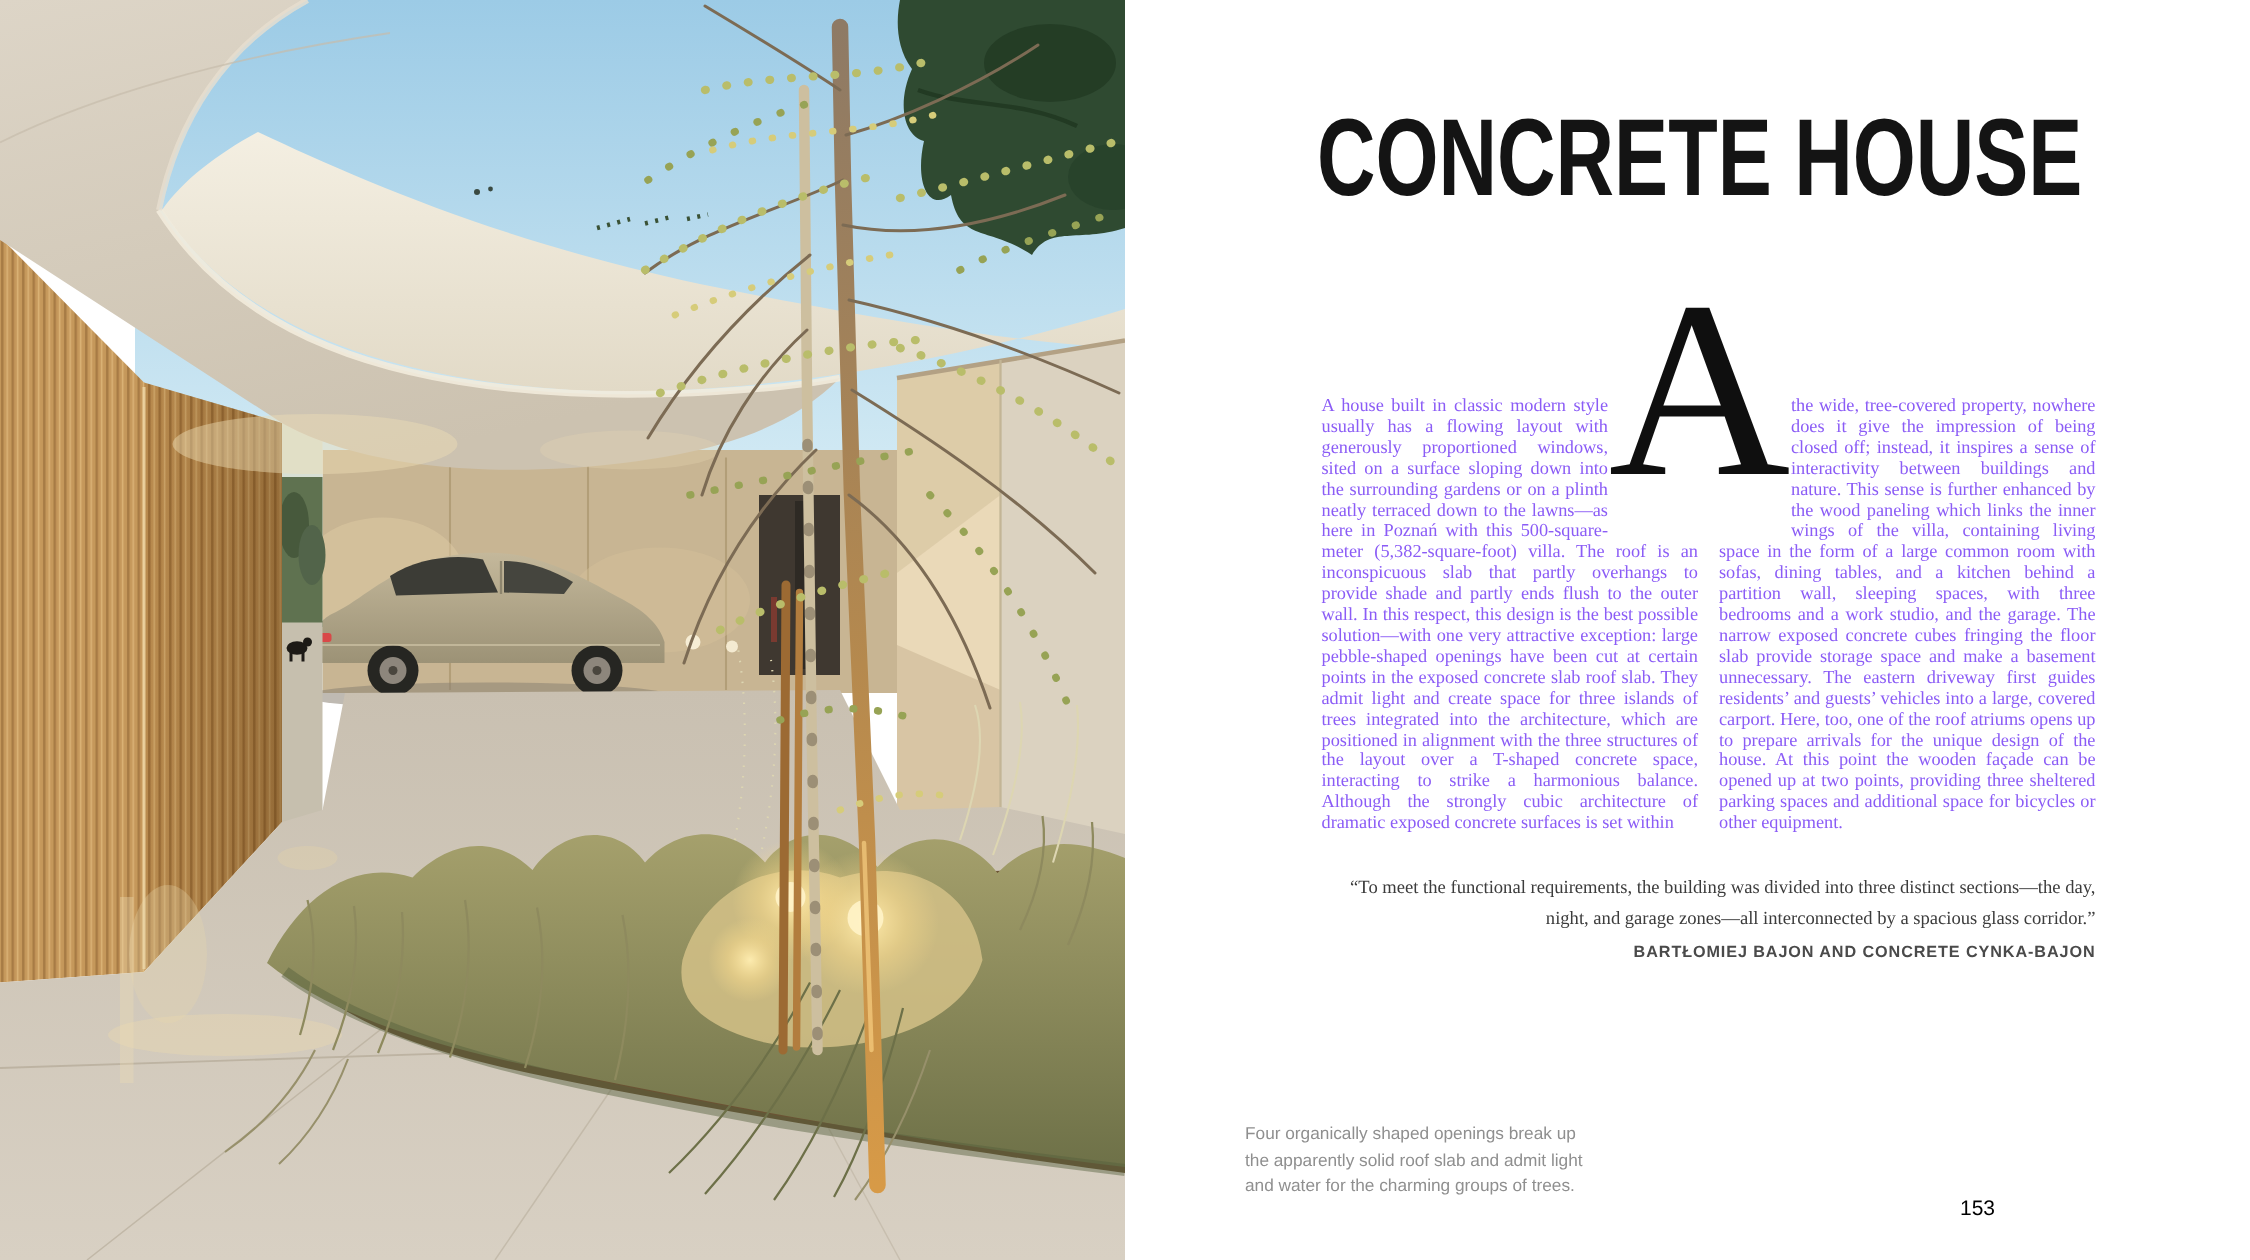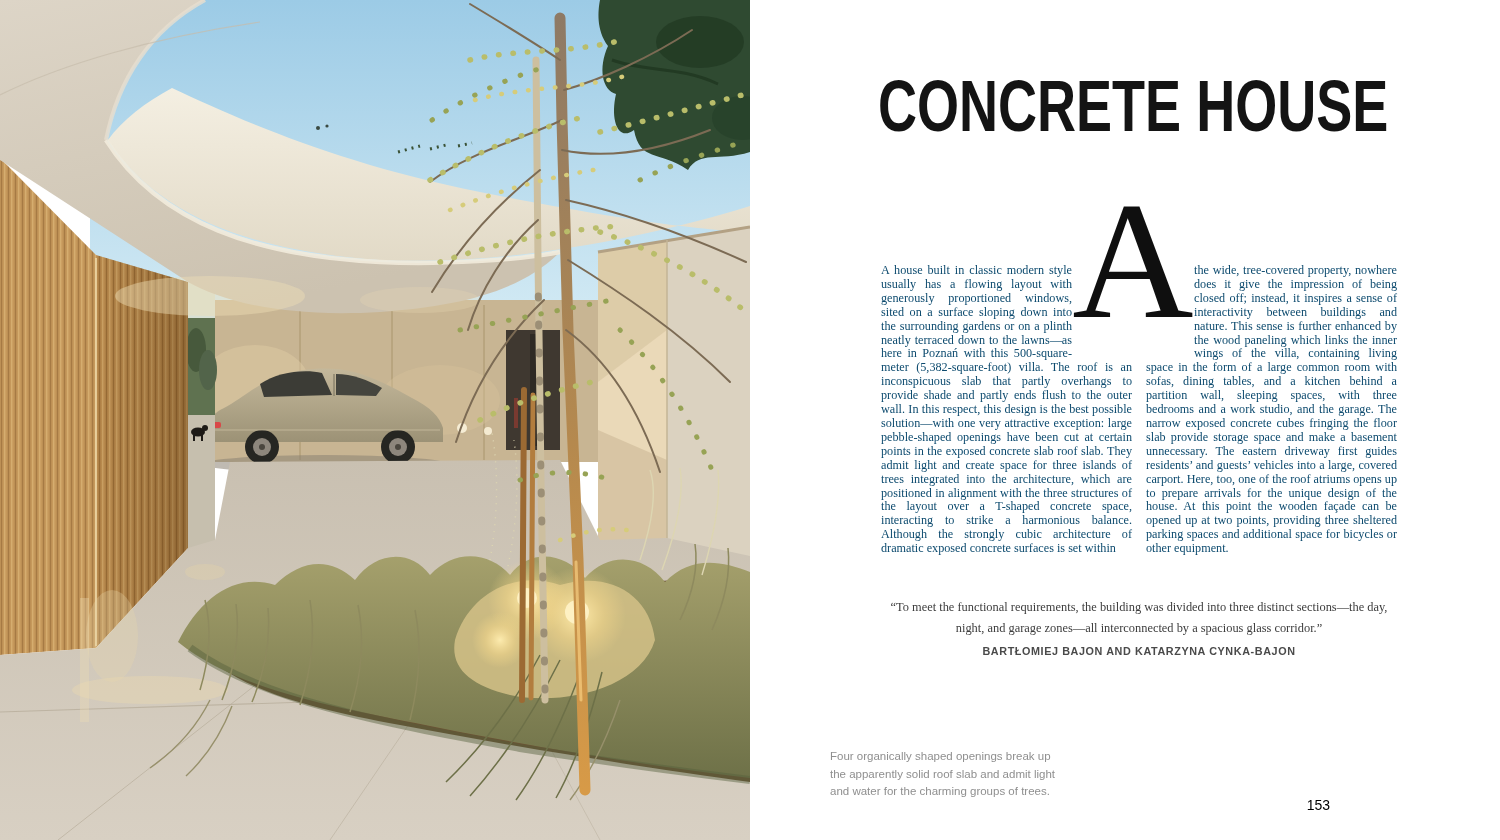--- a/index.html
+++ b/index.html
@@ -7,24 +7,24 @@
           font-family:"Liberation Sans",sans-serif;}
   .photo{position:absolute;left:0;top:0;width:750px;height:840px;}
   .page{position:absolute;left:750px;top:0;width:608px;height:840px;background:#fff;}
   .title{position:absolute;left:128px;top:69px;font-family:"Liberation Sans",sans-serif;
          font-weight:bold;font-size:73px;line-height:1;color:#141414;white-space:nowrap;
          transform:scaleX(0.74);transform-origin:left top;letter-spacing:0px;}
   .dropcap{position:absolute;left:303px;top:187px;width:160px;text-align:center;
            font-family:"Liberation Serif",serif;font-size:168px;line-height:0.88;color:#0f0f0f;}
   .cols{position:absolute;left:131px;top:264px;width:516px;display:flex;gap:14px;}
   .col{width:251px;font-family:"Liberation Serif",serif;font-size:12.2px;line-height:13.9px;
-       color:#0c4a6e;text-align:justify;text-justify:inter-word;}
+       color:#8b5cf6;text-align:justify;text-justify:inter-word;}
   .cut-r{float:right;width:60px;height:84px;}
   .cut-l{float:left;width:48px;height:84px;}
-  .quoteblock{position:absolute;left:131px;top:581px;width:516px;text-align:center;margin-top:16px;}
+  .quoteblock{position:absolute;left:131px;top:581px;width:516px;text-align:right;}
   .quote{font-family:"Liberation Serif",serif;font-size:12.4px;line-height:21px;color:#3c3c3c;}
   .attrib{margin-top:6px;font-family:"Liberation Sans",sans-serif;font-size:10.8px;
           font-weight:bold;letter-spacing:0.6px;color:#4a4a4a;}
   .cap{position:absolute;top:748px;font-size:11.5px;line-height:17.5px;color:#8f8f8f;}
   .cap-left{left:80px;width:228px;text-align:left;}
   .cap-right{right:80px;width:220px;text-align:right;}
   .folio{position:absolute;right:28px;top:797px;font-size:14px;color:#000000;margin-left:47px;}
 </style>
 </head>
 <body>
@@ -285,21 +285,21 @@
         <span>A house built in classic modern style usually has a flowing layout with generously proportioned windows, sited on a surface sloping down into the surrounding gardens or on a plinth neatly terraced down to the lawns—as here in Poznań with this 500-square-meter (5,382-square-foot) villa. The roof is an inconspicuous slab that partly overhangs to provide shade and partly ends flush to the outer wall. In this respect, this design is the best possible solution—with one very attractive exception: large pebble-shaped openings have been cut at certain points in the exposed concrete slab roof slab. They admit light and create space for three islands of trees integrated into the architecture, which are positioned in alignment with the three structures of the layout over a T-shaped concrete space, interacting to strike a harmonious balance. Although the strongly cubic architecture of dramatic exposed concrete surfaces is set within</span>
       </div>
       <div class="col">
         <span class="cut-l"></span>
         <span>the wide, tree-covered property, nowhere does it give the impression of being closed off; instead, it inspires a sense of interactivity between buildings and nature. This sense is further enhanced by the wood paneling which links the inner wings of the villa, containing living space in the form of a large common room with sofas, dining tables, and a kitchen behind a partition wall, sleeping spaces, with three bedrooms and a work studio, and the garage. The narrow exposed concrete cubes fringing the floor slab provide storage space and make a basement unnecessary. The eastern driveway first guides residents’ and guests’ vehicles into a large, covered carport. Here, too, one of the roof atriums opens up to prepare arrivals for the unique design of the house. At this point the wooden façade can be opened up at two points, providing three sheltered parking spaces and additional space for bicycles or other equipment.</span>
       </div>
     </div>
 
     <div class="quoteblock">
       <div class="quote">“To meet the functional requirements, the building was divided into three distinct sections—the day, night, and garage zones—all interconnected by a spacious glass corridor.”</div>
-      <div class="attrib">BARTŁOMIEJ BAJON AND KATARZYNA CYNKA-BAJON</div>
+      <div class="attrib">BARTŁOMIEJ BAJON AND CONCRETE CYNKA-BAJON</div>
     </div>
 
     <div class="cap cap-left">Four organically shaped openings break up the apparently solid roof slab and admit light and water for the charming groups of trees.</div>
 
     <div class="folio">153</div>
   </div>
 
 </div>
 
 </body></html>

